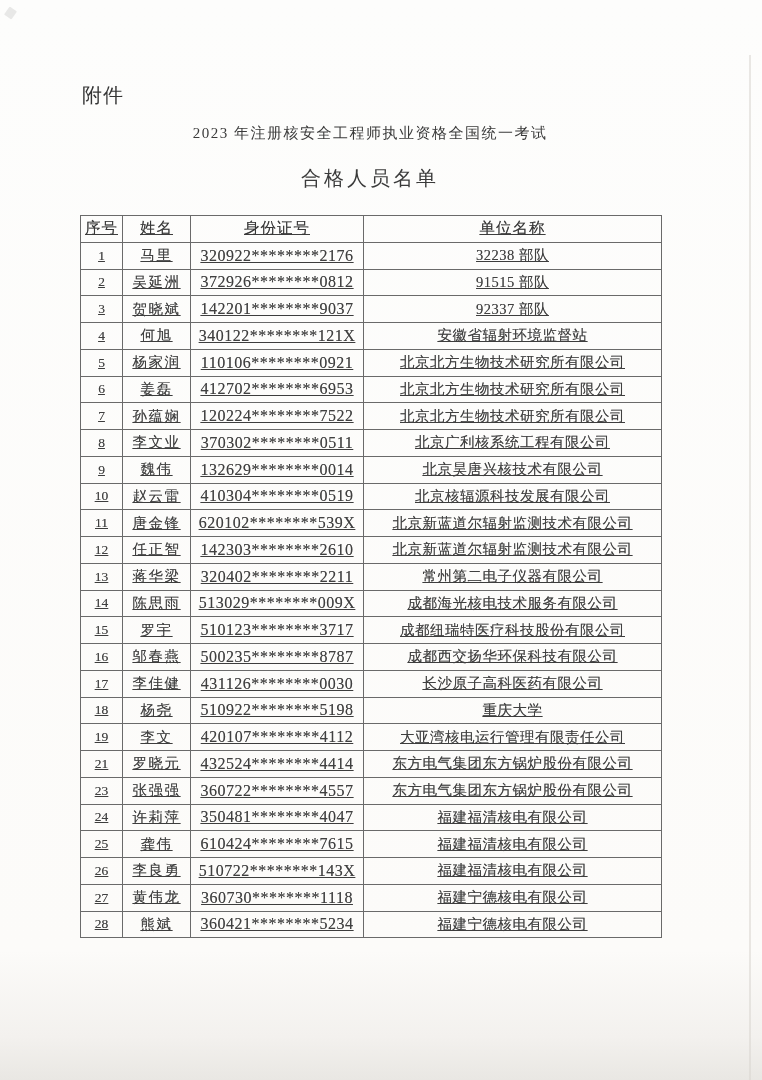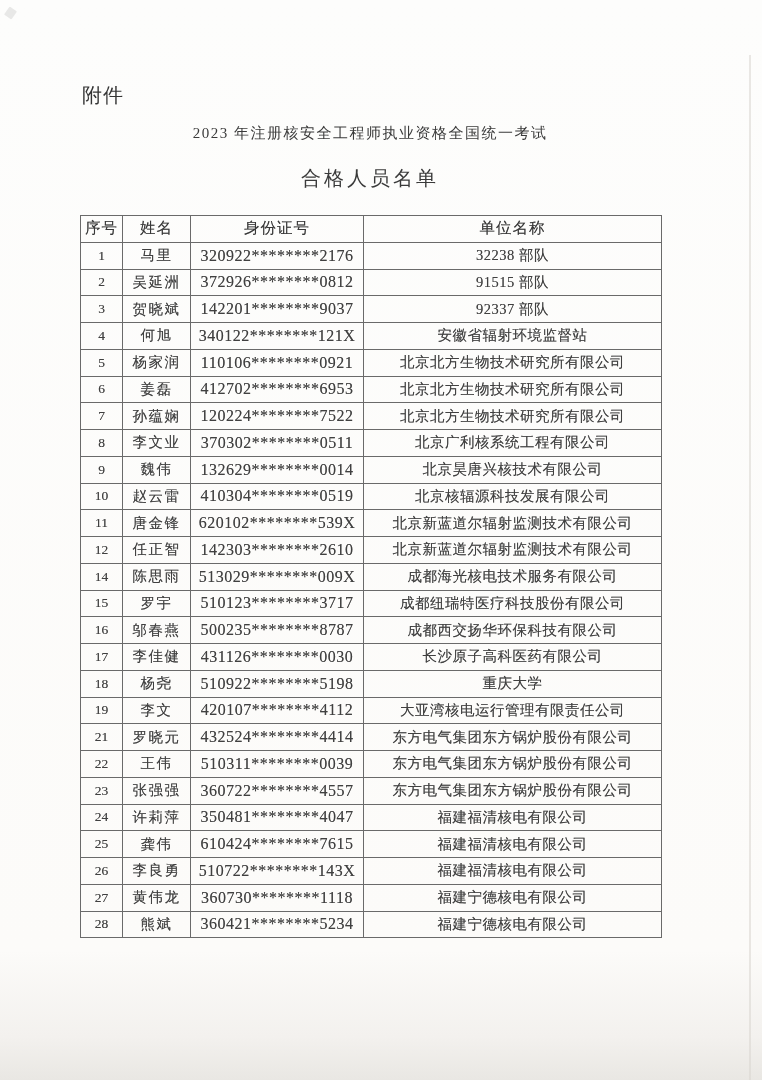--- a/index.html
+++ b/index.html
@@ -74,21 +74,21 @@
     height: 26.75px;
     padding: 0 2px;
     text-align: center;
     vertical-align: middle;
     font-weight: normal;
     white-space: nowrap;
     overflow: hidden;
     color: #404040;
     text-shadow: 0 0 0.5px rgba(70,70,70,0.55);
   }
-  .roster { border: 1.5px solid #565656; }
+  .roster { border: 1.5px solid #565656; text-decoration: underline; }
   .roster th {
     font-size: 15.5px;
     letter-spacing: 1px;
     color: #383838;
   }
   .col-no  { width: 42px; }
   .col-name{ width: 68px; }
   .col-id  { width: 173px; }
   .col-org { width: 298px; }
   .roster td.c-no  { font-size: 13.5px; }
@@ -193,20 +193,26 @@
           <td class="c-id">620102********539X</td>
           <td class="c-org">北京新蓝道尔辐射监测技术有限公司</td>
         </tr>
         <tr>
           <td class="c-no">12</td>
           <td class="c-name">任正智</td>
           <td class="c-id">142303********2610</td>
           <td class="c-org">北京新蓝道尔辐射监测技术有限公司</td>
         </tr>
         <tr>
+          <td class="c-no">13</td>
+          <td class="c-name">蒋华梁</td>
+          <td class="c-id">320402********2211</td>
+          <td class="c-org">常州第二电子仪器有限公司</td>
+        </tr>
+        <tr>
           <td class="c-no">14</td>
           <td class="c-name">陈思雨</td>
           <td class="c-id">513029********009X</td>
           <td class="c-org">成都海光核电技术服务有限公司</td>
         </tr>
         <tr>
           <td class="c-no">15</td>
           <td class="c-name">罗宇</td>
           <td class="c-id">510123********3717</td>
           <td class="c-org">成都纽瑞特医疗科技股份有限公司</td>
@@ -235,26 +241,20 @@
           <td class="c-id">420107********4112</td>
           <td class="c-org">大亚湾核电运行管理有限责任公司</td>
         </tr>
         <tr>
           <td class="c-no">21</td>
           <td class="c-name">罗晓元</td>
           <td class="c-id">432524********4414</td>
           <td class="c-org">东方电气集团东方锅炉股份有限公司</td>
         </tr>
         <tr>
-          <td class="c-no">22</td>
-          <td class="c-name">王伟</td>
-          <td class="c-id">510311********0039</td>
-          <td class="c-org">东方电气集团东方锅炉股份有限公司</td>
-        </tr>
-        <tr>
           <td class="c-no">23</td>
           <td class="c-name">张强强</td>
           <td class="c-id">360722********4557</td>
           <td class="c-org">东方电气集团东方锅炉股份有限公司</td>
         </tr>
         <tr>
           <td class="c-no">24</td>
           <td class="c-name">许莉萍</td>
           <td class="c-id">350481********4047</td>
           <td class="c-org">福建福清核电有限公司</td>

